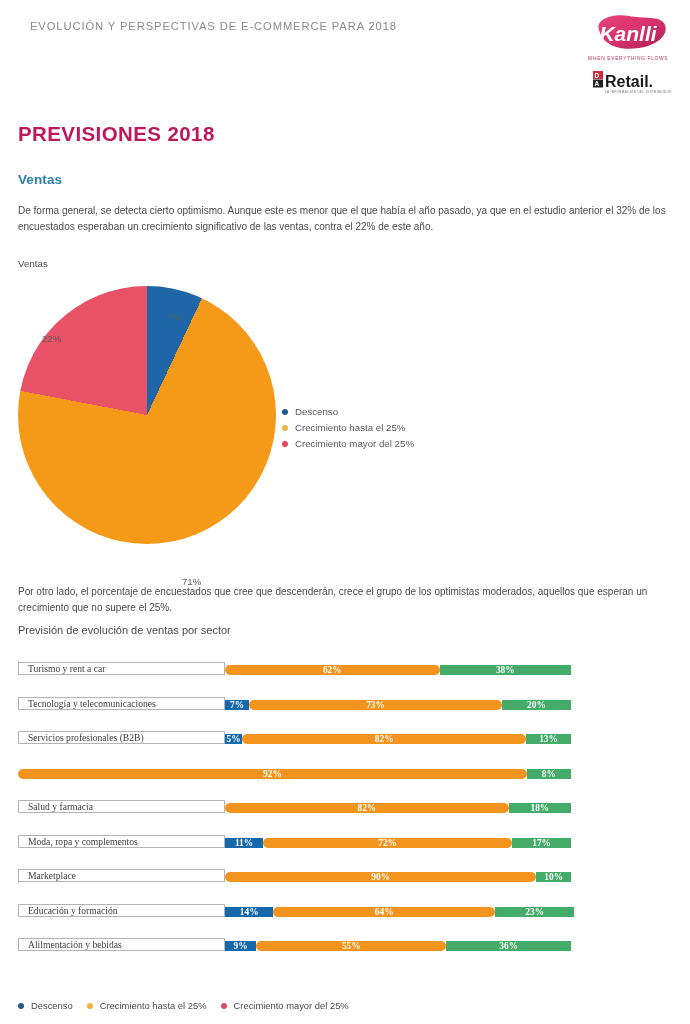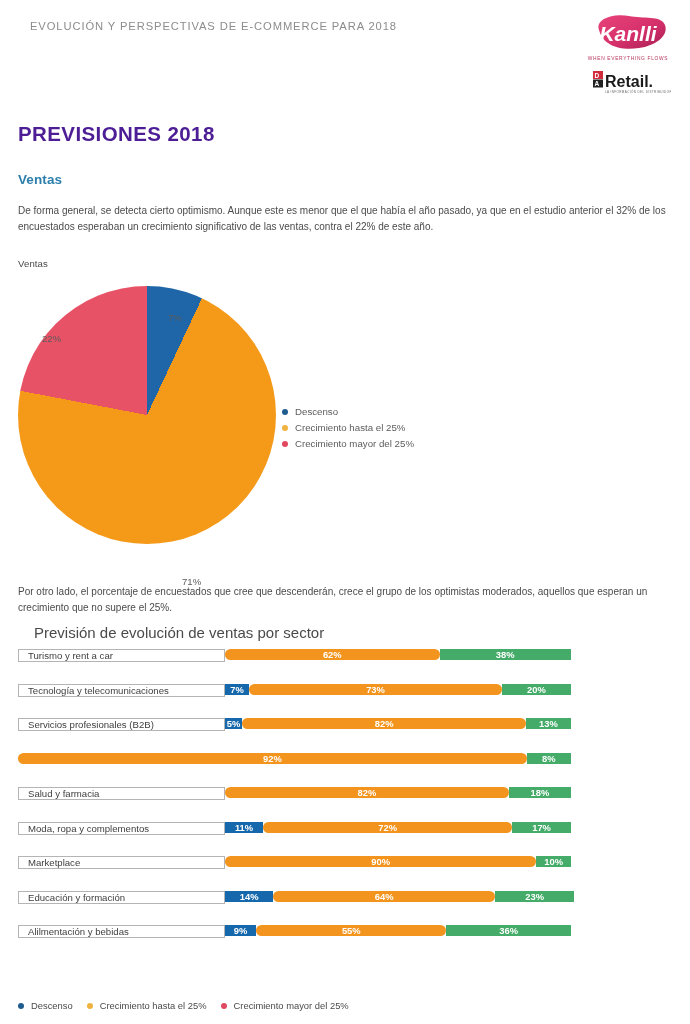--- a/index.html
+++ b/index.html
@@ -68,21 +68,21 @@
   .logo-retail svg { display: block; }
 
   
   .page-title {
     position: absolute;
     top: 122px;
     left: 18px;
     font-size: 20.5px;
     font-weight: 700;
     letter-spacing: 0.4px;
-    color: #4c1d95;
+    color: #be185d;
   }
 
   .section-heading {
     position: absolute;
     top: 172px;
     left: 18px;
     font-size: 13.5px;
     font-weight: 700;
     color: #2c7fab;
     letter-spacing: 0.1px;
@@ -160,35 +160,35 @@
     font-size: 9.7px;
     color: #5c5c5c;
     white-space: nowrap;
   }
 
   
   .bars-caption {
     position: absolute;
     top: 624px;
     left: 18px;
-    font-size: 15px;
+    font-size: 11px;
     color: #4a4a4a;
-    margin-left: 16px;
   }
   .bars-block {
     position: absolute;
     top: 649px;
     left: 18px;
     width: 553px;
   }
   .bar-row {
     display: flex;
-    align-items: flex-start;
+    align-items: flex-end;
     height: 26px;
     margin-bottom: 8.5px;
+    font-family: Liberation Serif, serif;
   }
   .bar-label {
     flex: 0 0 207px;
     border: 1px solid #b4b4b4;
     background: #ffffff;
     display: flex;
     align-items: center;
     padding-left: 9px;
     font-size: 9.6px;
     color: #3e3e3e;

